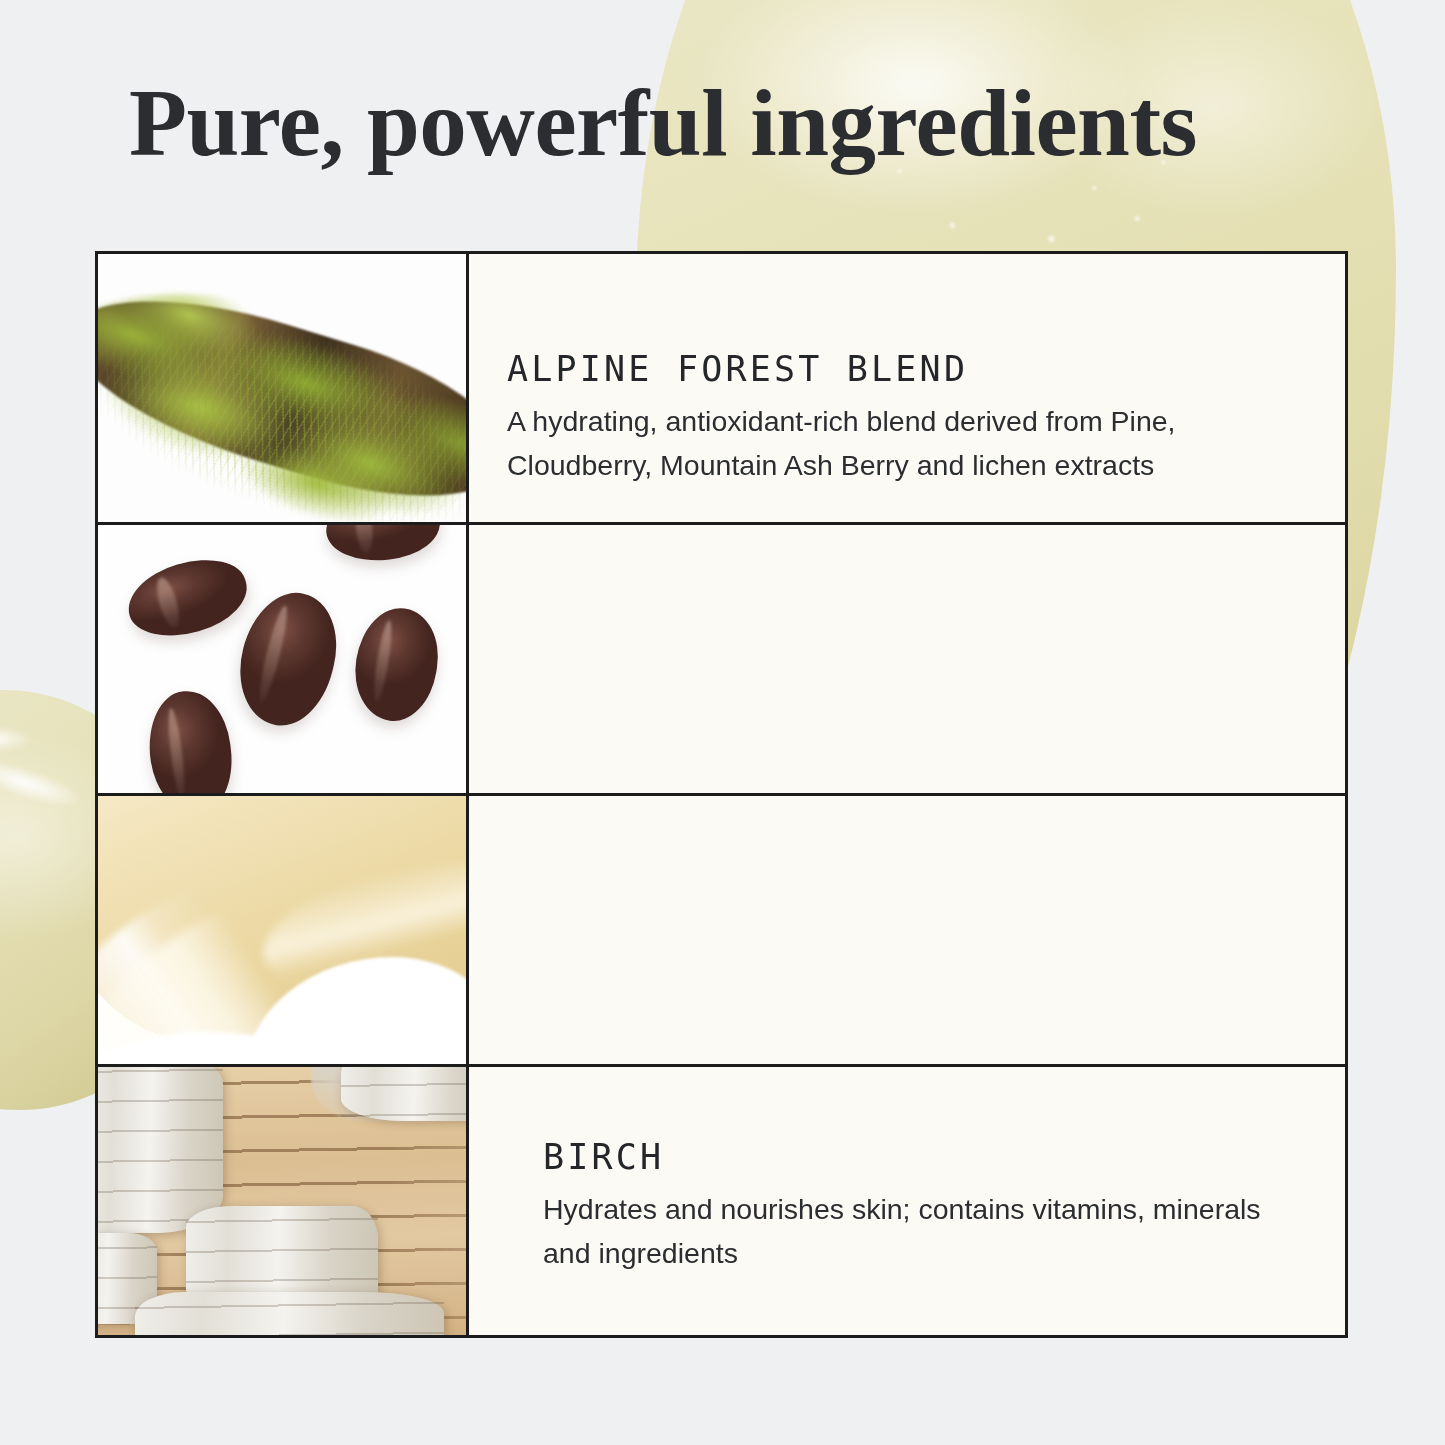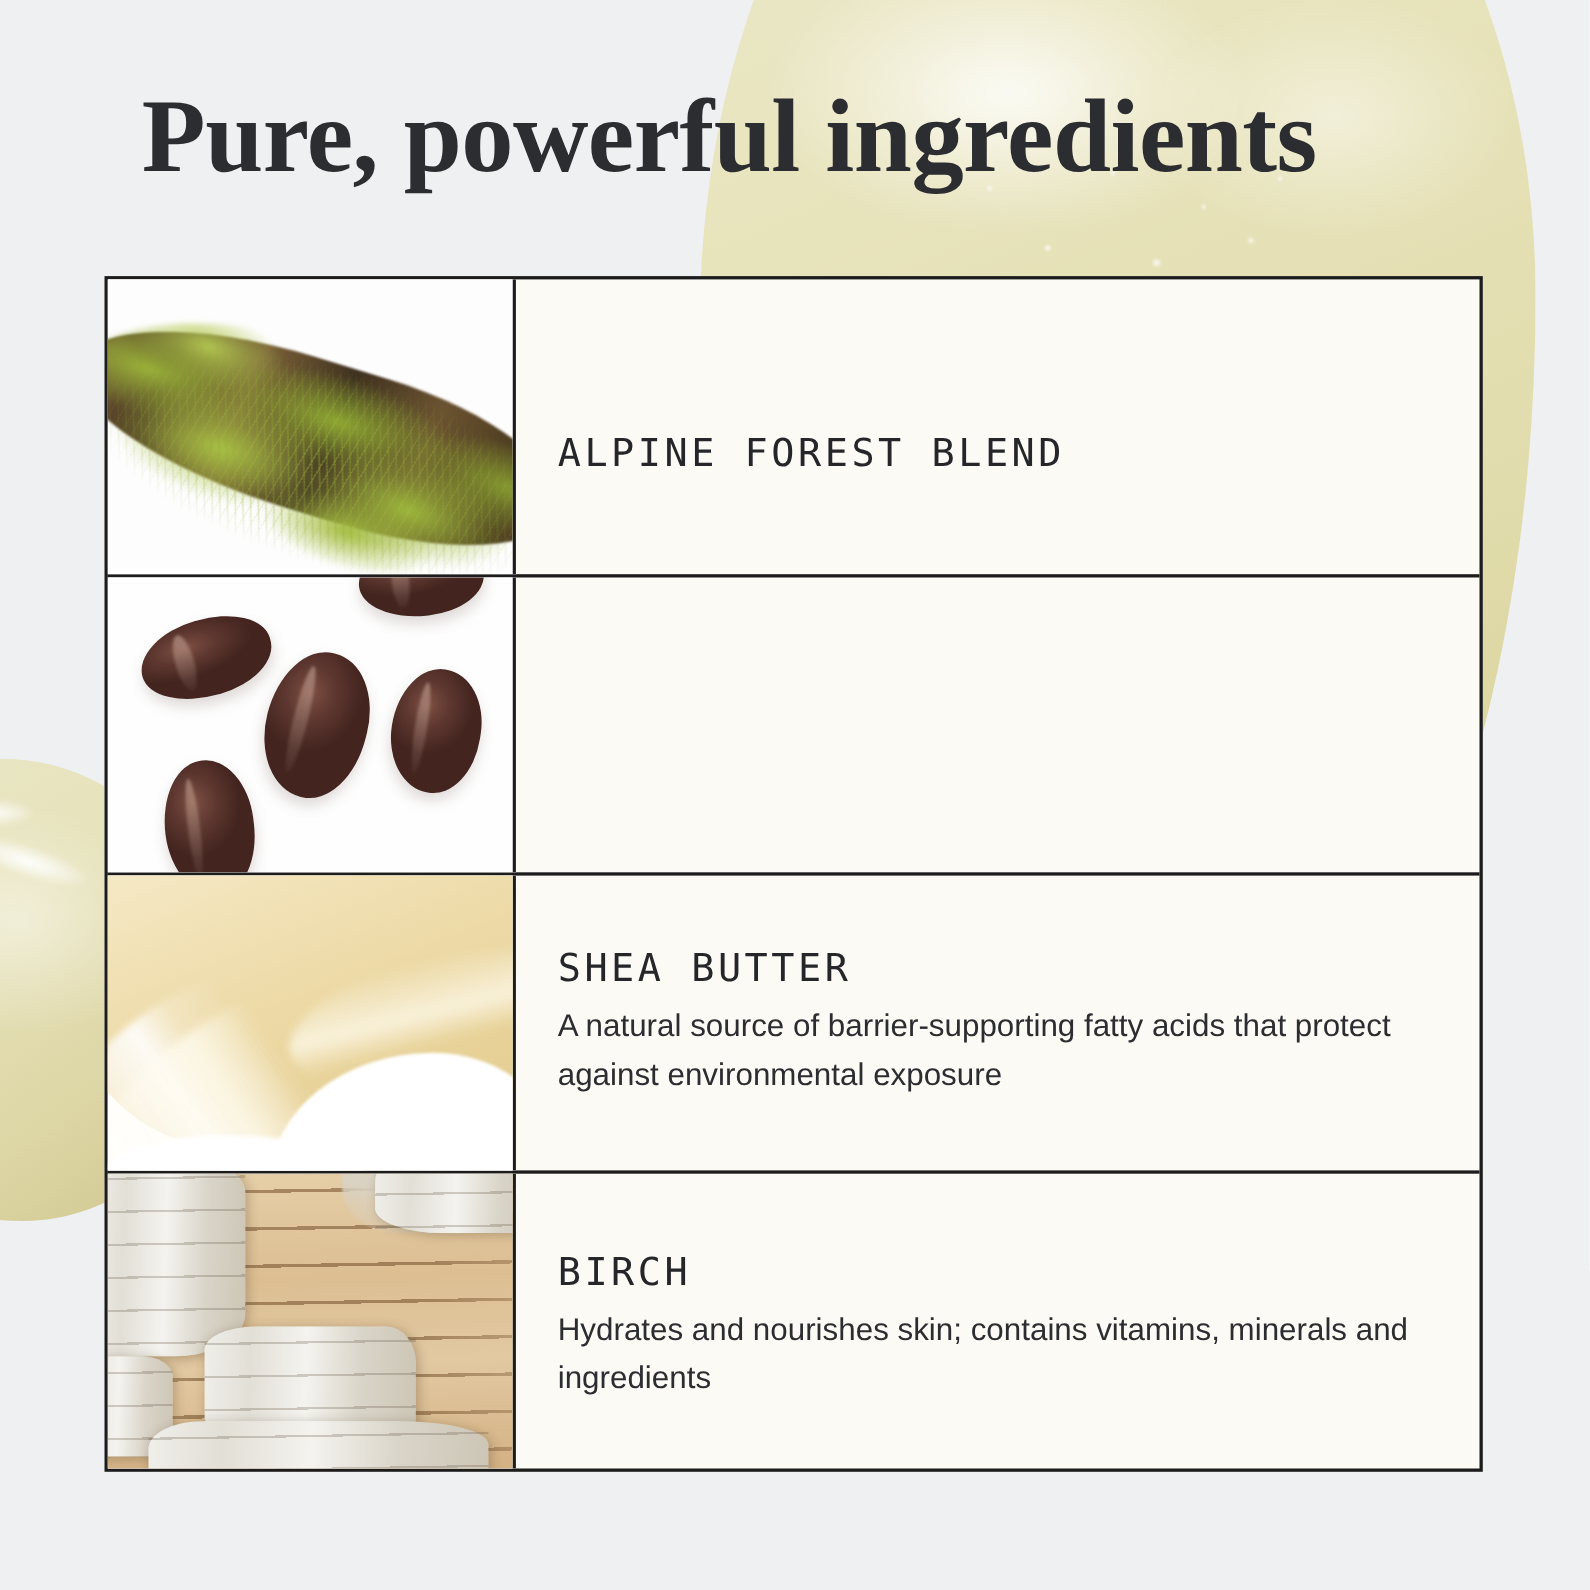--- a/index.html
+++ b/index.html
@@ -130,21 +130,21 @@
     display: flex;
     flex-direction: column;
   }
   .ing-row {
     flex: 1 1 0;
     display: flex;
     min-height: 0;
     border-bottom: 3px solid #1c1c1c;
     position: relative;
   }
-  .ing-row:last-child { border-bottom: none; }
+  .ing-row:last-child { border-bottom: none; gap: 36px; }
 
   .ing-media {
     width: 371px;
     flex: 0 0 371px;
     border-right: 3px solid #1c1c1c;
     position: relative;
     overflow: hidden;
     background: #ffffff;
   }
 
@@ -368,20 +368,21 @@
   <div class="ing-row row-1">
     <div class="ing-media">
       <div class="art-moss">
         <div class="moss-branch"></div>
         <div class="moss-fuzz"></div>
         <div class="moss-wisps"></div>
       </div>
     </div>
     <div class="ing-body">
       <div class="ing-name">ALPINE FOREST BLEND</div>
+      <div class="ing-desc">A hydrating, antioxidant-rich blend derived from Pine, Cloudberry, Mountain Ash Berry and lichen extracts</div>
     </div>
   </div>
 
   <div class="ing-row row-2">
     <div class="ing-media">
       <div class="art-jojoba">
         <div class="seed seed-1"></div>
         <div class="seed seed-2"></div>
         <div class="seed seed-3"></div>
         <div class="seed seed-4"></div>
@@ -395,24 +396,20 @@
   <div class="ing-row row-3">
     <div class="ing-media">
       <div class="art-shea">
         <div class="shea-mass"></div>
         <div class="shea-fold-a"></div>
         <div class="shea-fold-b"></div>
         <div class="shea-fold-c"></div>
         <div class="shea-white-corner"></div>
         <div class="shea-white-bottom"></div>
       </div>
-    </div>
-    <div class="ing-body">
-      <div class="ing-name">SHEA BUTTER</div>
-      <div class="ing-desc">A natural source of barrier-supporting fatty acids that protect against environmental exposure</div>
     </div>
   </div>
 
   <div class="ing-row row-4">
     <div class="ing-media">
       <div class="art-birch">
         <div class="birch-inner"></div>
         <div class="birch-lenticels"></div>
         <div class="birch-shade-tr"></div>
         <div class="birch-curl birch-curl-3"></div>

